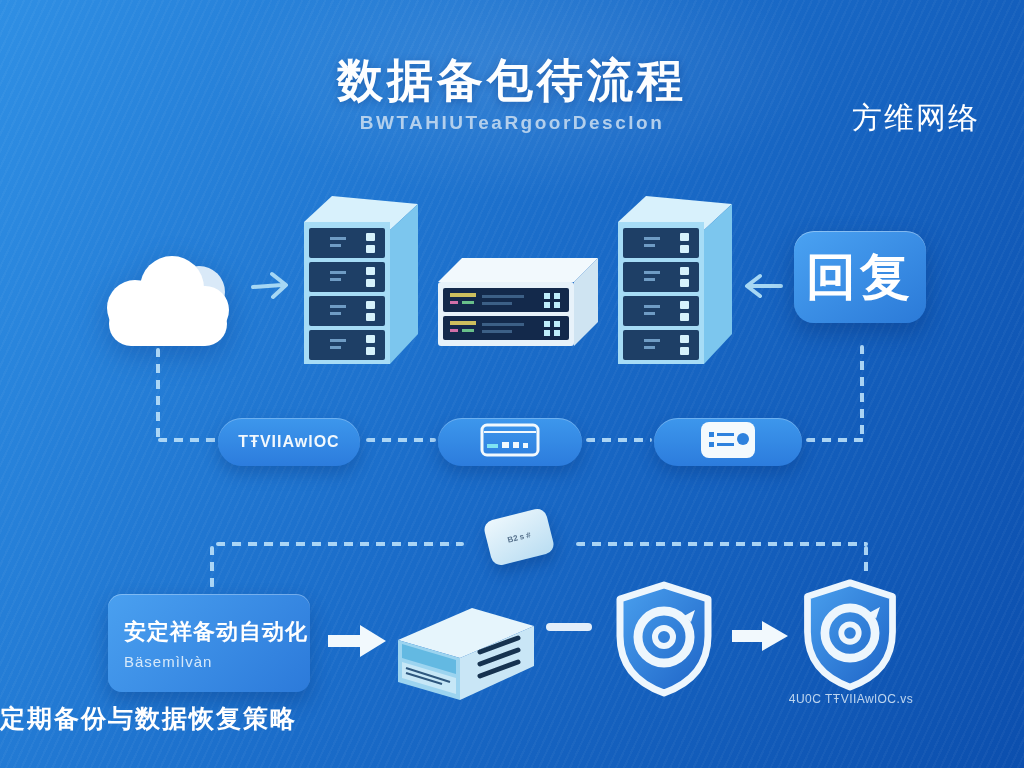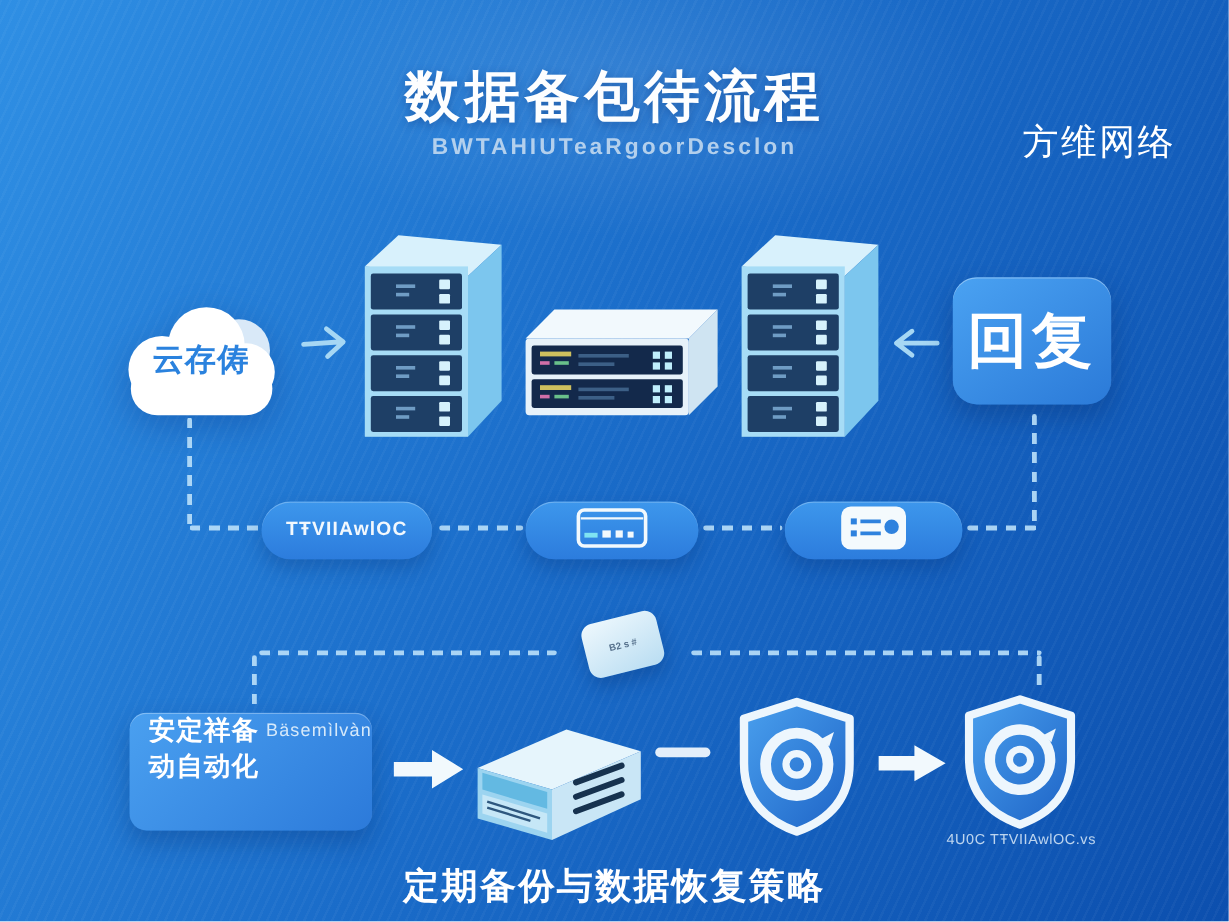--- a/index.html
+++ b/index.html
@@ -14,21 +14,21 @@
   .title{left:0;top:50px;width:1024px;text-align:center;color:#fdfeff;font-size:46px;
     font-weight:800;letter-spacing:4px;text-shadow:0 2px 8px rgba(10,50,120,.4);}
   .subtitle{left:0;top:112px;width:1024px;text-align:center;color:#c2d9f0;font-size:19px;
     font-weight:600;letter-spacing:2.5px;opacity:.9;}
   .brand{right:44px;top:50px;color:#ffffff;font-size:30px;letter-spacing:2px;margin-top:48px;}
   
   .cloud{left:95px;top:250px;width:145px;height:102px;filter:drop-shadow(0 9px 14px rgba(8,60,140,.35));}
   .cloud-label{left:95px;top:282px;width:145px;text-align:center;color:#2a82de;
     font-size:26px;font-weight:800;letter-spacing:1px;}
   
-  .recover{left:794px;top:231px;width:132px;height:106px;border-radius:20px;
+  .recover{left:794px;top:231px;width:132px;height:92px;border-radius:20px;
     background:linear-gradient(145deg,#4aa2f2,#2b7ad8);
     box-shadow:0 10px 22px rgba(8,45,110,.35),inset 0 1px 0 rgba(255,255,255,.35);
     display:flex;align-items:center;justify-content:center;color:#fff;
     font-size:50px;font-weight:700;letter-spacing:4px;}
   
   .pill{top:418px;height:48px;border-radius:24px;
     background:linear-gradient(180deg,#3d97ec,#2c7cdd);
     box-shadow:0 8px 16px rgba(8,45,110,.28),inset 0 1px 0 rgba(255,255,255,.25);
     display:flex;align-items:center;justify-content:center;}
   .pill1{left:218px;width:142px;color:#f2f8fd;font-size:16px;font-weight:700;letter-spacing:1px;text-align:center;}
@@ -40,28 +40,28 @@
   .dash-v{width:4px;border-radius:2px;
     background:repeating-linear-gradient(180deg,rgba(186,224,250,.9) 0 9px,transparent 9px 16px);}
   
   .chip{left:487px;top:514px;width:64px;height:46px;border-radius:10px;transform:rotate(-14deg);
     background:linear-gradient(160deg,#eef8fd,#b9ddf2);box-shadow:0 8px 14px rgba(8,45,110,.3);
     display:flex;align-items:center;justify-content:center;color:#56718c;font-size:8px;font-weight:700;}
   
   .badge{left:108px;top:594px;width:202px;height:98px;border-radius:14px;
     background:linear-gradient(135deg,#4aa0f0,#2c7ada);
     box-shadow:0 10px 20px rgba(8,45,110,.3),inset 0 1px 0 rgba(255,255,255,.3);
-    display:flex;justify-content:center;padding-left:16px;box-sizing:border-box;}
+    display:flex;flex-direction:column;justify-content:center;padding-left:16px;box-sizing:border-box;}
   .badge-title{color:#ffffff;font-size:22px;font-weight:800;letter-spacing:1px;}
   .badge-sub{color:#d6e9fa;font-size:15px;margin-top:6px;letter-spacing:1px;}
   .dash-seg{left:546px;top:623px;width:46px;height:8px;border-radius:4px;background:#eef6fd;opacity:.95;}
   .shield-caption{left:786px;top:692px;width:130px;text-align:center;color:#cfe2f5;
     font-size:12px;letter-spacing:.5px;opacity:.9;}
-  .footer{left:0;top:702px;width:1024px;text-align:center;color:#ffffff;font-size:30px;
-    font-weight:600;letter-spacing:2px;margin-top:16px;}
+  .footer{left:0;top:702px;width:1024px;text-align:left;color:#ffffff;font-size:25px;
+    font-weight:600;letter-spacing:2px;}
 </style>
 </head>
 <body>
 
 <div class="stage">
   <div class="texture"></div>
   <div class="glow"></div>
 
   <div class="abs title">数据备包待流程</div>
   <div class="abs subtitle">BWTAHIUTeaRgoorDesclon</div>
@@ -69,21 +69,20 @@
 
   <div class="abs cloud">
     <svg width="145" height="102" viewBox="0 0 145 102">
       <circle cx="104" cy="42" r="26" fill="#d9e9f8"></circle>
       <circle cx="40" cy="58" r="28" fill="#ffffff"></circle>
       <circle cx="77" cy="38" r="32" fill="#ffffff"></circle>
       <circle cx="110" cy="60" r="24" fill="#ffffff"></circle>
       <rect x="14" y="52" width="118" height="44" rx="22" fill="#ffffff"></rect>
     </svg>
   </div>
-  <div class="abs cloud-label">云存俦</div>
 
   <div class="abs" style="left:250px;top:268px;">
     <svg width="42" height="36" viewBox="0 0 42 36">
       <path d="M3,19 L32,17 M22,6 L36,17 L23,29" fill="none" stroke="#a6d7f4" stroke-width="4" stroke-linecap="round" stroke-linejoin="round"></path>
     </svg>
   </div>
 
   <div class="abs" style="left:298px;top:192px;">
     <svg width="126" height="176" viewBox="0 0 126 176">
       <polygon points="6,30 34,4 120,12 92,38" fill="#d8f1fc"></polygon>

